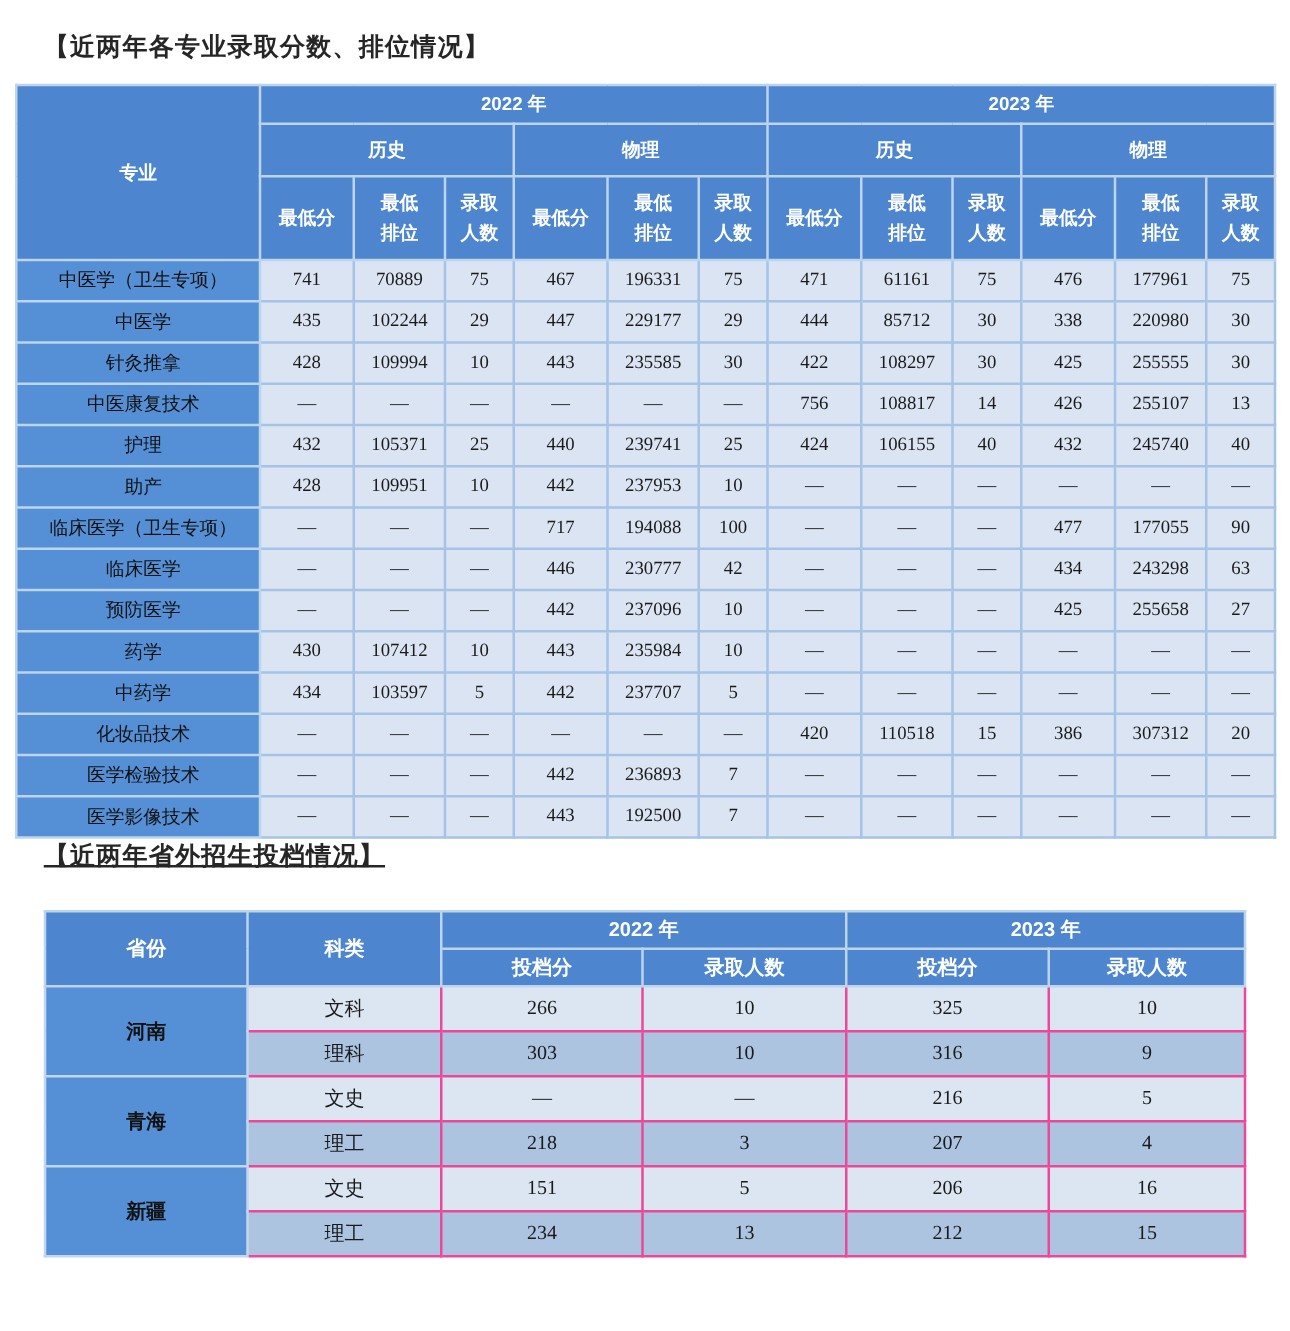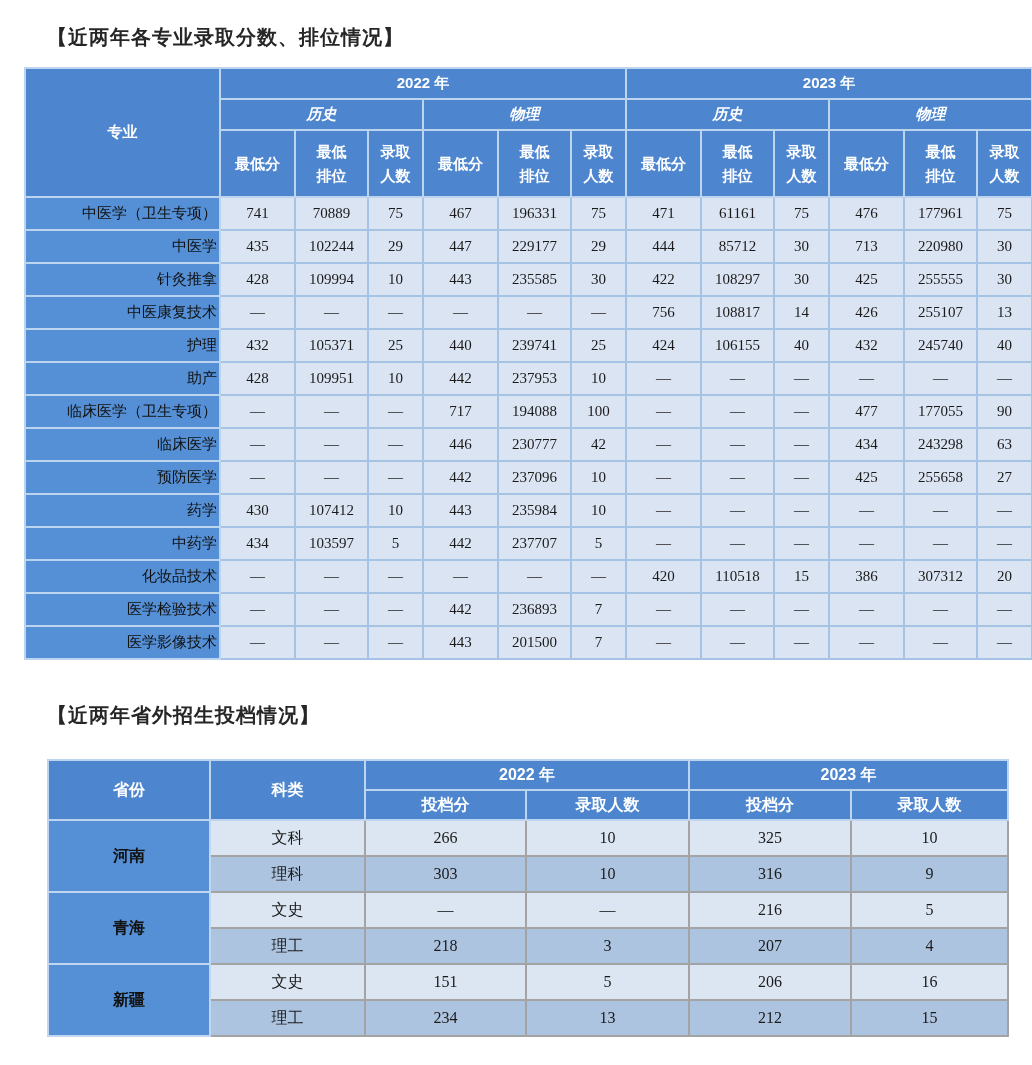--- a/index.html
+++ b/index.html
@@ -12,62 +12,62 @@
     --grid-header:#bcd4ee;
   }
   *{box-sizing:border-box;}
   html,body{margin:0;padding:0;}
   body{
     width:1032px;height:1065px;
     background:#ffffff;
     font-family:"Liberation Sans",sans-serif;
     color:#1f1f1f;
   }
-  .wrap{padding:24px 12px 0 24px;}
+  .wrap{padding:24px 12px 0 12px;}
   .section-title{
     margin:0 0 16px 23px;
     font-size:20px;
     font-weight:bold;
     color:#262626;
     letter-spacing:1px;
     font-family:"Liberation Sans",sans-serif;
   }
-  .section-title.second{margin-top:42px;margin-bottom:30px;}
+  .section-title.second{margin-bottom:30px;text-decoration:underline;}
 
   
   table{border-collapse:collapse;table-layout:fixed;}
   .t1{width:1008px;border:1px solid #8fa8c8;}
   .t1 th{
     background:var(--header-blue);
     color:#ffffff;
     font-weight:bold;
     font-size:15px;
     border:2px solid var(--grid-header);
     text-align:center;
     vertical-align:middle;
     white-space:pre-line;
     padding:0 2px;
   }
   .t1 thead tr.r1 th{height:31px;}
-  .t1 thead tr.r2 th{height:31px;font-style:italic;}
+  .t1 thead tr.r2 th{height:42px;}
   .t1 thead tr.r3 th{height:67px;line-height:1.55;}
   .t1 td{
     border:2px solid var(--grid-blue);
     background:var(--cell-light);
     height:33px;
     text-align:center;
     vertical-align:middle;
     font-family:"Liberation Serif",serif;
     font-size:15px;
     color:#1a1a1a;
     padding:0 2px;
   }
   .t1 td.row-label{
     background:var(--label-blue);
-    text-align:right;
+    text-align:center;
     padding-left:10px;
     font-family:Liberation Sans, sans-serif;
     font-size:15px;
     color:#111111;
     border-color:var(--grid-header);
   }
 
   
   .t2{width:960px;margin-left:23px;border:1px solid #8fa8c8;}
   .t2 th{
@@ -75,21 +75,21 @@
     color:#ffffff;
     font-weight:bold;
     font-size:16px;
     border:2px solid var(--grid-header);
     text-align:center;
     vertical-align:middle;
     height:30px;
     padding:0 2px;
   }
   .t2 td{
-    border:2px solid #a3a3a3;
+    border:2px solid #ec4899;
     height:36px;
     text-align:center;
     vertical-align:middle;
     font-family:"Liberation Serif",serif;
     font-size:16px;
     color:#1a1a1a;
     padding:0 2px;
   }
   .t2 td.province{
     background:var(--label-blue);
@@ -179,21 +179,21 @@
           <td class="row-label">中医学</td>
           <td class="num">435</td>
           <td class="num">102244</td>
           <td class="num">29</td>
           <td class="num">447</td>
           <td class="num">229177</td>
           <td class="num">29</td>
           <td class="num">444</td>
           <td class="num">85712</td>
           <td class="num">30</td>
-          <td class="num">713</td>
+          <td class="num">338</td>
           <td class="num">220980</td>
           <td class="num">30</td>
         </tr>
         <tr>
           <td class="row-label">针灸推拿</td>
           <td class="num">428</td>
           <td class="num">109994</td>
           <td class="num">10</td>
           <td class="num">443</td>
           <td class="num">235585</td>
@@ -354,21 +354,21 @@
           <td class="num">—</td>
           <td class="num">—</td>
           <td class="num">—</td>
         </tr>
         <tr>
           <td class="row-label">医学影像技术</td>
           <td class="num">—</td>
           <td class="num">—</td>
           <td class="num">—</td>
           <td class="num">443</td>
-          <td class="num">201500</td>
+          <td class="num">192500</td>
           <td class="num">7</td>
           <td class="num">—</td>
           <td class="num">—</td>
           <td class="num">—</td>
           <td class="num">—</td>
           <td class="num">—</td>
           <td class="num">—</td>
         </tr>
       </tbody>
   </table>

